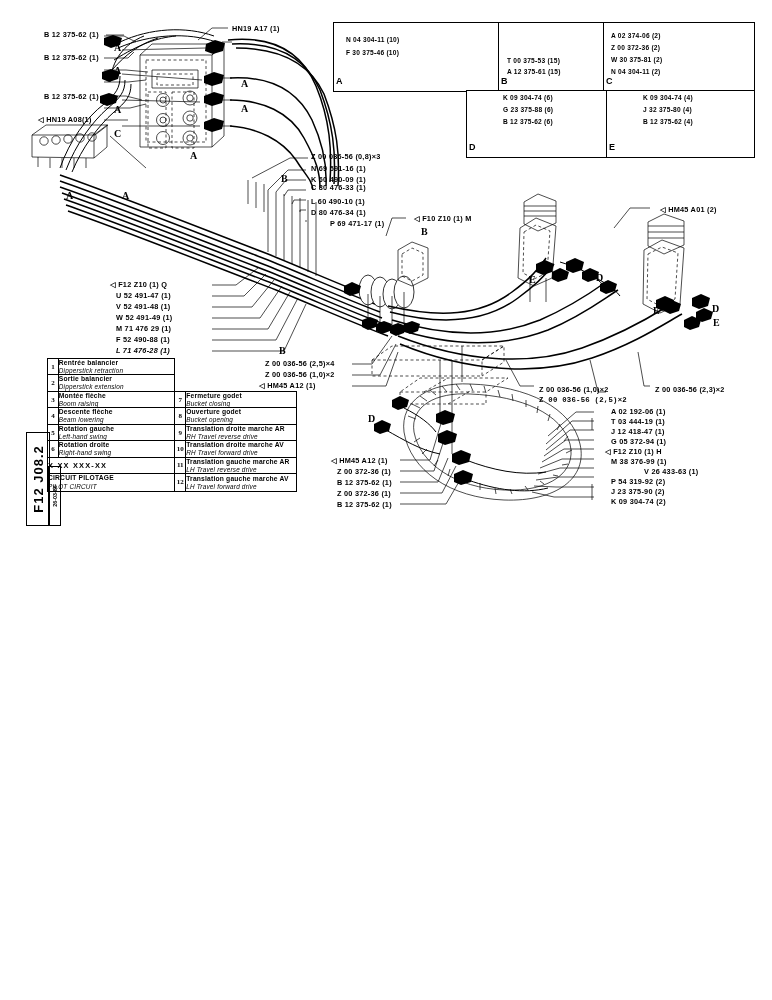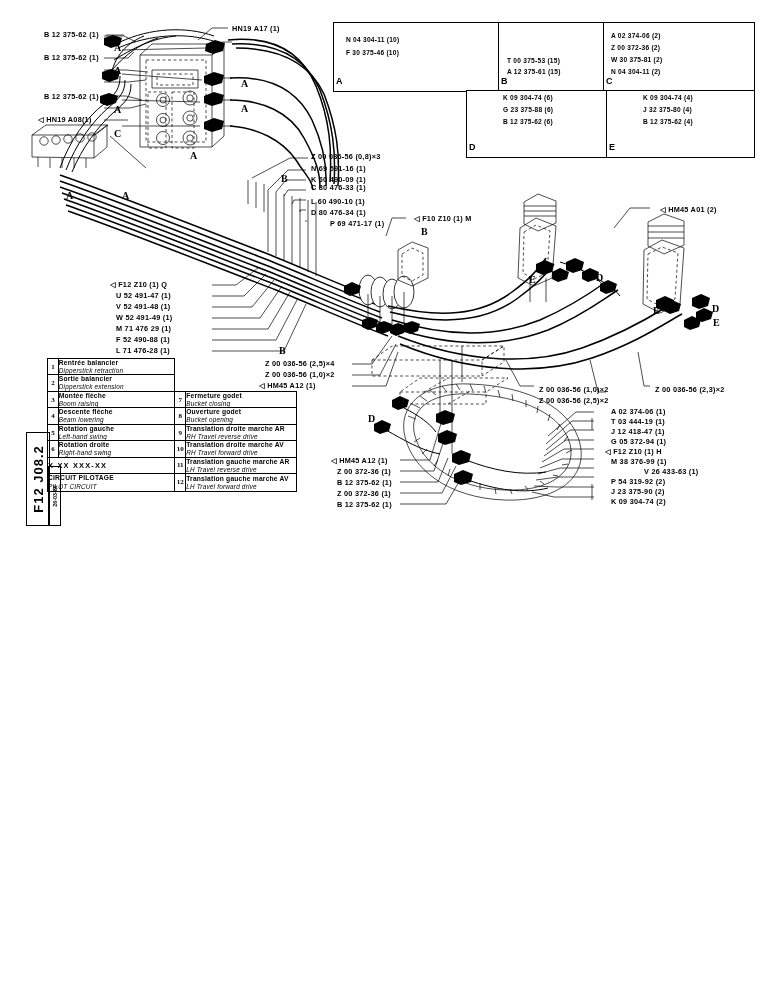--- a/index.html
+++ b/index.html
@@ -430,39 +430,39 @@
   <div class="lbl" style="left:311px;top:198px;">L 60 490-10 (1)</div>
   <div class="lbl" style="left:311px;top:209px;">D 80 476-34 (1)</div>
   <div class="lbl" style="left:311px;top:220px;margin-left:19px;">P 69 471-17 (1)</div>
 
   <div class="lbl" style="left:110px;top:281px;">◁ F12  Z10 (1)  Q</div>
   <div class="lbl" style="left:116px;top:292px;">U 52 491-47 (1)</div>
   <div class="lbl" style="left:116px;top:303px;">V 52 491-48 (1)</div>
   <div class="lbl" style="left:116px;top:314px;">W 52 491-49 (1)</div>
   <div class="lbl" style="left:116px;top:325px;">M 71 476  29 (1)</div>
   <div class="lbl" style="left:116px;top:336px;">F 52 490-88 (1)</div>
-  <div class="lbl" style="left:116px;top:347px;">L 71 476-28 (1)</div>
+  <div class="lbl" style="left:116px;top:347px;font-style:italic;">L 71 476-28 (1)</div>
 
   <div class="lbl" style="left:265px;top:360px;">Z 00 036-56 (2,5)×4</div>
   <div class="lbl" style="left:265px;top:371px;">Z 00 036-56 (1,0)×2</div>
   <div class="lbl" style="left:259px;top:382px;">◁ HM45 A12 (1)</div>
   <div class="callout" style="left:279px;top:345px;">B</div>
 
   <div class="lbl" style="left:331px;top:457px;">◁ HM45 A12 (1)</div>
   <div class="lbl" style="left:337px;top:468px;">Z 00 372-36 (1)</div>
   <div class="lbl" style="left:337px;top:479px;">B 12 375-62 (1)</div>
   <div class="lbl" style="left:337px;top:490px;">Z 00 372-36 (1)</div>
   <div class="lbl" style="left:337px;top:501px;">B 12 375-62 (1)</div>
   <div class="callout" style="left:368px;top:413px;">D</div>
 
   <div class="lbl" style="left:539px;top:386px;">Z 00 036-56 (1,0)×2</div>
-  <div class="lbl" style="left:539px;top:397px;">Z 00 036-56 (2,5)×2</div>
+  <div class="lbl" style="left:539px;top:397px;font-family:Liberation Mono, monospace;">Z 00 036-56 (2,5)×2</div>
   <div class="lbl" style="left:655px;top:386px;">Z 00 036-56 (2,3)×2</div>
 
-  <div class="lbl" style="left:611px;top:408px;">A 02 374-06 (1)</div>
+  <div class="lbl" style="left:611px;top:408px;">A 02 192-06 (1)</div>
   <div class="lbl" style="left:611px;top:418px;">T 03 444-19 (1)</div>
   <div class="lbl" style="left:611px;top:428px;">J 12 418-47 (1)</div>
   <div class="lbl" style="left:611px;top:438px;">G 05 372-94 (1)</div>
   <div class="lbl" style="left:605px;top:448px;">◁ F12  Z10 (1)  H</div>
   <div class="lbl" style="left:611px;top:458px;">M 38 376-99 (1)</div>
   <div class="lbl" style="left:644px;top:468px;">V 26 433-63 (1)</div>
   <div class="lbl" style="left:611px;top:478px;">P 54 319-92 (2)</div>
   <div class="lbl" style="left:611px;top:488px;">J 23 375-90 (2)</div>
   <div class="lbl" style="left:611px;top:498px;">K 09 304-74 (2)</div>
 

